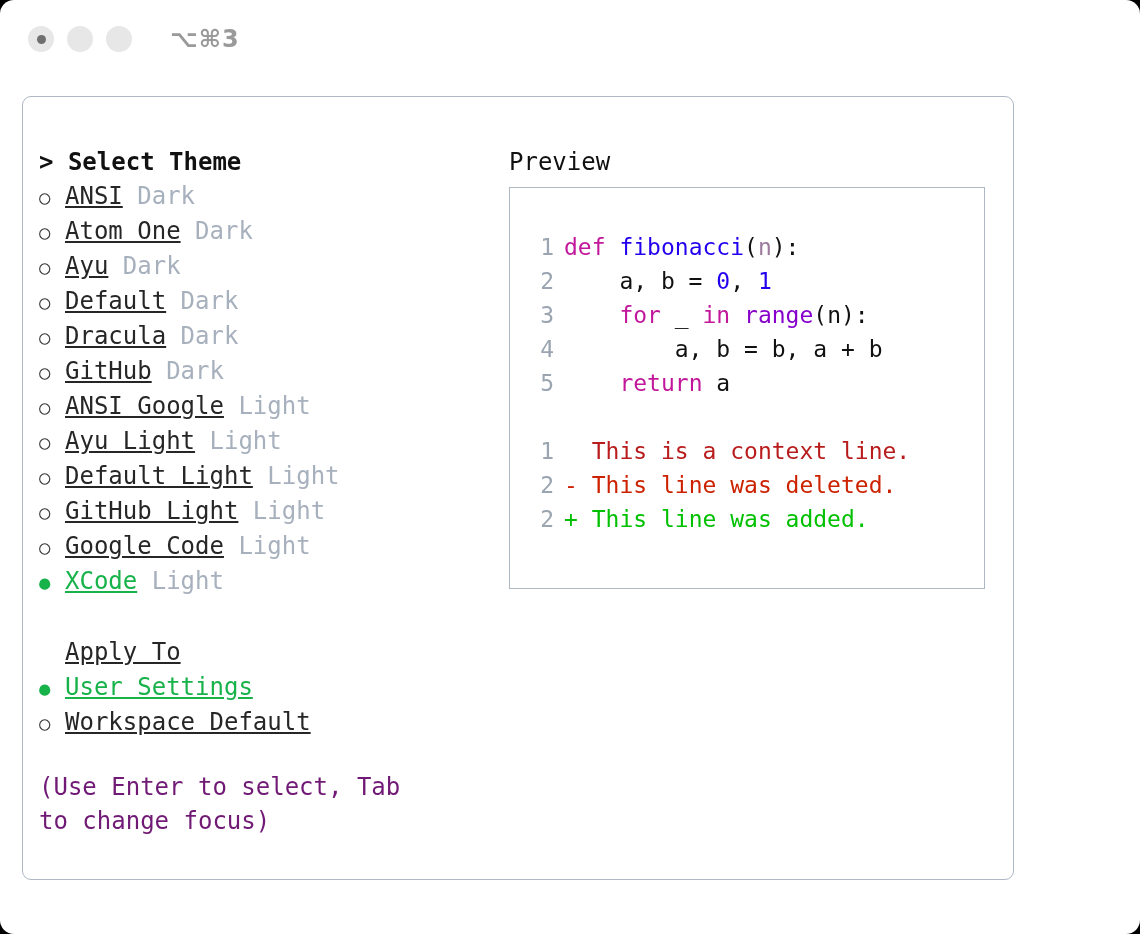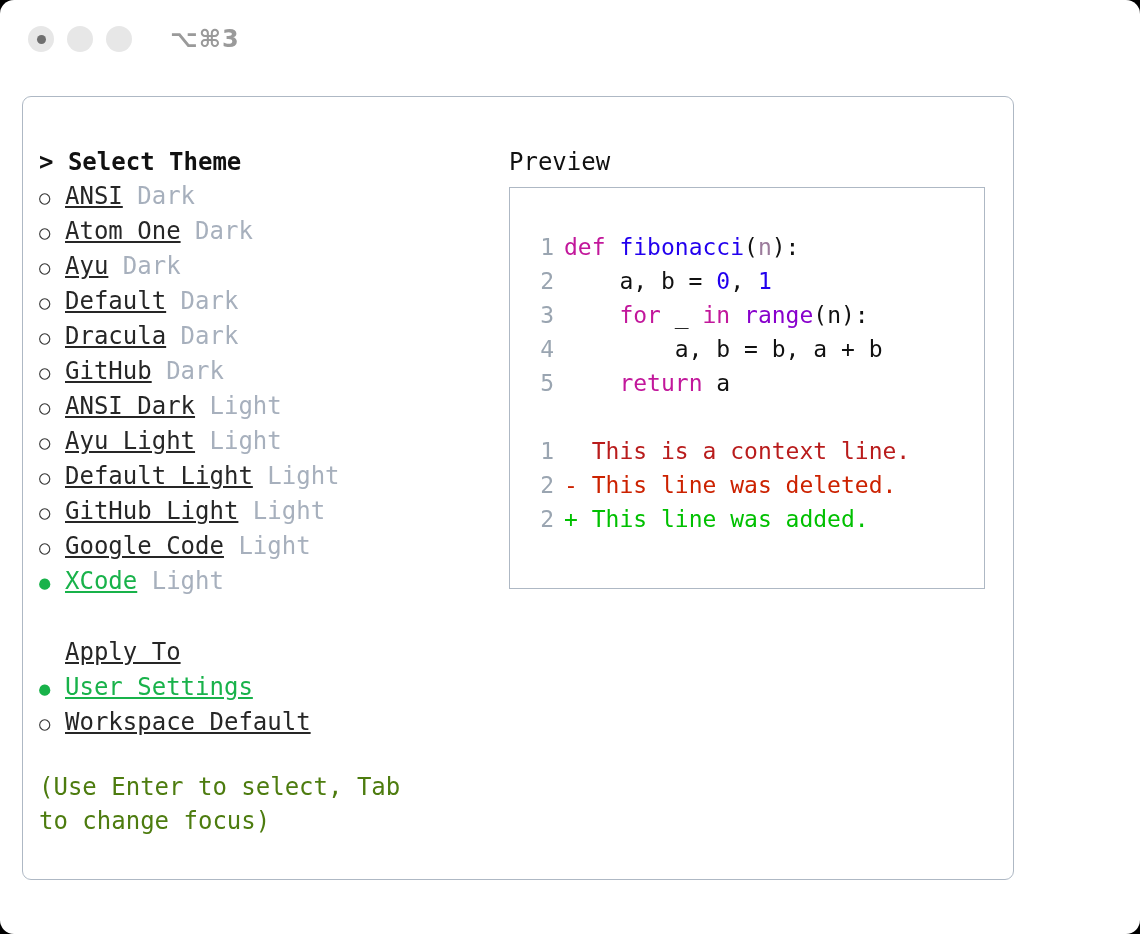--- a/index.html
+++ b/index.html
@@ -121,21 +121,21 @@
   .opt-label { color: #262626; text-decoration: underline; }
   .opt-label.selected { color: #18b24a; }
   .opt-kind { color: #a7b0bd; }
 
   .spacer-sm { height: 30px; }
   .spacer-md { height: 36px; }
 
   .hint {
     font-size: 24px;
     line-height: 34px;
-    color: #4d7c0f;
+    color: #701a75;
     max-width: 400px;
     padding-left: 0px;
   }
 
   
   .preview-title {
     font-size: 24px;
     line-height: 34px;
     font-weight: normal;
     color: #111111;
@@ -197,21 +197,21 @@
 
         <div class="section-head bold">&gt; Select Theme</div>
 
         <div id="theme-list">
             <div class="opt-row"><span class="bullet">○</span><span class="opt-label">ANSI</span><span class="opt-kind"> </span><span class="opt-kind">Dark</span></div>
             <div class="opt-row"><span class="bullet">○</span><span class="opt-label">Atom One</span><span class="opt-kind"> </span><span class="opt-kind">Dark</span></div>
             <div class="opt-row"><span class="bullet">○</span><span class="opt-label">Ayu</span><span class="opt-kind"> </span><span class="opt-kind">Dark</span></div>
             <div class="opt-row"><span class="bullet">○</span><span class="opt-label">Default</span><span class="opt-kind"> </span><span class="opt-kind">Dark</span></div>
             <div class="opt-row"><span class="bullet">○</span><span class="opt-label">Dracula</span><span class="opt-kind"> </span><span class="opt-kind">Dark</span></div>
             <div class="opt-row"><span class="bullet">○</span><span class="opt-label">GitHub</span><span class="opt-kind"> </span><span class="opt-kind">Dark</span></div>
-            <div class="opt-row"><span class="bullet">○</span><span class="opt-label">ANSI Dark</span><span class="opt-kind"> </span><span class="opt-kind">Light</span></div>
+            <div class="opt-row"><span class="bullet">○</span><span class="opt-label">ANSI Google</span><span class="opt-kind"> </span><span class="opt-kind">Light</span></div>
             <div class="opt-row"><span class="bullet">○</span><span class="opt-label">Ayu Light</span><span class="opt-kind"> </span><span class="opt-kind">Light</span></div>
             <div class="opt-row"><span class="bullet">○</span><span class="opt-label">Default Light</span><span class="opt-kind"> </span><span class="opt-kind">Light</span></div>
             <div class="opt-row"><span class="bullet">○</span><span class="opt-label">GitHub Light</span><span class="opt-kind"> </span><span class="opt-kind">Light</span></div>
             <div class="opt-row"><span class="bullet">○</span><span class="opt-label">Google Code</span><span class="opt-kind"> </span><span class="opt-kind">Light</span></div>
             <div class="opt-row"><span class="bullet selected">●</span><span class="opt-label selected">XCode</span><span class="opt-kind"> </span><span class="opt-kind">Light</span></div>
           </div>
 
         <div class="spacer-md"></div>
 
         <div class="opt-row">

